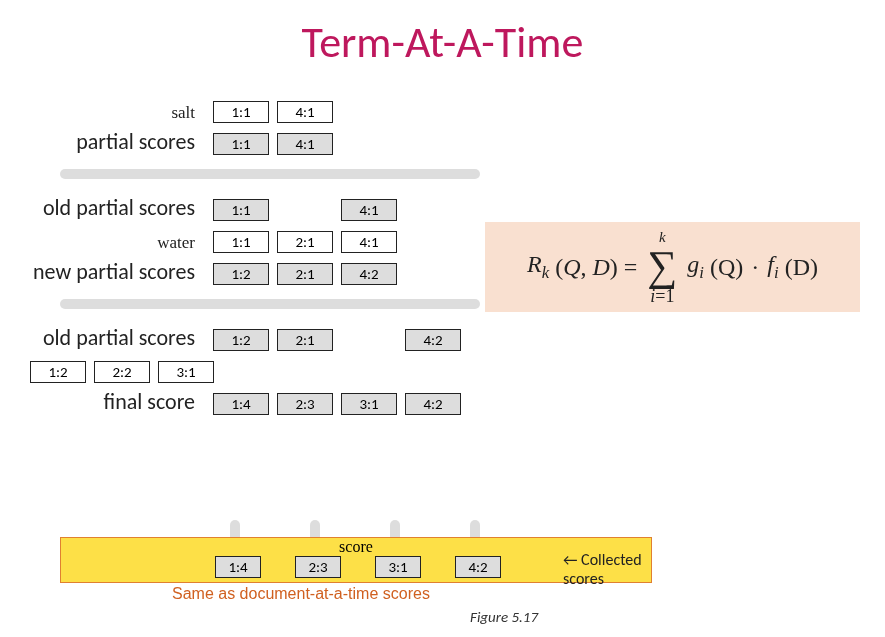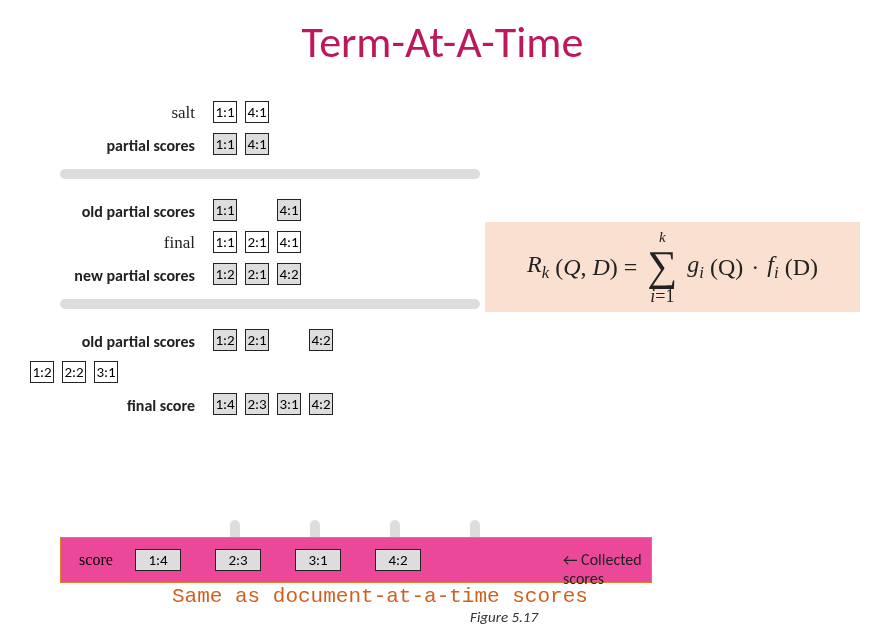--- a/index.html
+++ b/index.html
@@ -30,27 +30,27 @@
       height: 28px;
     }
     .row-label {
       width: 165px;
       text-align: right;
       padding-right: 18px;
       font-size: 17px;
       font-family: Georgia, 'Times New Roman', serif;
       color: #222;
     }
-    .row-label.bold { font-weight: bold; font-family: Calibri, Arial, sans-serif; font-size: 16px; }
+    .row-label.bold { font-weight: normal; font-family: Calibri, Arial, sans-serif; font-size: 22px; }
     .cells {
       display: flex;
       gap: 8px;
     }
     .cell {
-      width: 24px;
+      width: 56px;
       height: 22px;
       border: 1.5px solid #222;
       display: flex;
       align-items: center;
       justify-content: center;
       font-size: 15px;
       font-family: Calibri, Arial, sans-serif;
       box-sizing: border-box;
     }
     .cell.white { background: #fff; }
@@ -96,21 +96,22 @@
     .sigma-block .bot { font-size: 18px; font-style: italic; }
     .score-box {
       position: absolute;
       left: 60px;
       top: 537px;
       width: 590px;
       height: 44px;
       border: 1.5px solid #e08030;
       display: flex;
       align-items: center;
-      background: #ec4899;
+      background: #fde047;
+      flex-direction: column;
     }
     .score-label {
       width: 70px;
       text-align: center;
       font-size: 16px;
       font-family: Georgia, serif;
     }
     .score-cells {
       display: flex;
       gap: 34px;
@@ -129,22 +130,22 @@
       position: absolute;
       width: 10px;
       background: #ddd;
       border-radius: 5px;
     }
     .same-as {
       position: absolute;
       left: 172px;
       top: 585px;
       color: #d06020;
-      font-size: 21px;
-      font-family: Liberation Mono, monospace;
+      font-size: 16px;
+      font-family: Liberation Sans, sans-serif;
     }
     .figure {
       position: absolute;
       left: 470px;
       top: 608px;
       font-style: italic;
       font-size: 15px;
       color: #333;
       font-family: Calibri, Arial, sans-serif;
       text-align: center;
@@ -179,21 +180,21 @@
     <div class="row">
       <div class="row-label bold">old partial scores</div>
       <div class="cells">
         <div class="cell gray">1:1</div>
         <div class="cell empty"></div>
         <div class="cell gray">4:1</div>
         <div class="cell empty"></div>
       </div>
     </div>
     <div class="row">
-      <div class="row-label">final</div>
+      <div class="row-label">water</div>
       <div class="cells">
         <div class="cell white">1:1</div>
         <div class="cell white">2:1</div>
         <div class="cell white">4:1</div>
         <div class="cell empty"></div>
       </div>
     </div>
     <div class="row">
       <div class="row-label bold">new partial scores</div>
       <div class="cells">

